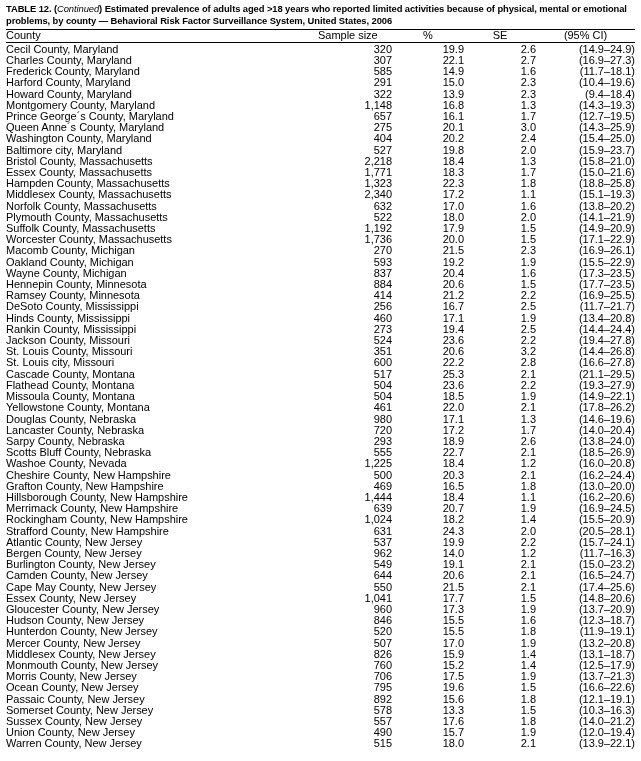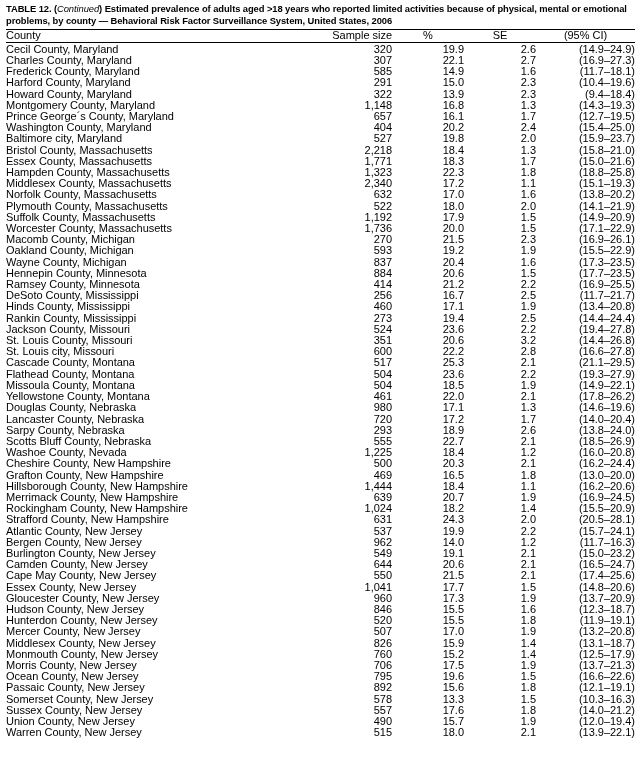--- a/index.html
+++ b/index.html
@@ -62,21 +62,21 @@
     padding-bottom: 1.5px;
     padding-top: 1px;
   }
   .col-county   { width: 312px; text-align: left; }
   .col-sample   { width: 74px;  text-align: right; }
   .col-pct      { width: 72px;  text-align: right; }
   .col-se       { width: 72px;  text-align: right; }
   .col-ci       { width: 99px;  text-align: right; }
 
   th.col-county { text-align: left; }
-  th.col-sample { text-align: right; padding-right: 0px; }
+  th.col-sample { text-align: left; padding-right: 0px; }
   th.col-pct    { text-align: center; padding-right: 6px; }
   th.col-se     { text-align: center; padding-right: 10px; }
   th.col-ci     { text-align: center; padding-right: 10px; }
 
   td.col-sample { padding-right: 17px; }
   td.col-pct    { padding-right: 22px; }
   td.col-se     { padding-right: 27px; }
   td.col-ci     { padding-right: 5px; }
 
   tbody tr:first-child td { padding-top: 1.2px; }
@@ -151,20 +151,27 @@
           <td class="col-ci">(14.3–19.3)</td>
         </tr>
         <tr>
           <td class="col-county">Prince George´s County, Maryland</td>
           <td class="col-sample">657</td>
           <td class="col-pct">16.1</td>
           <td class="col-se">1.7</td>
           <td class="col-ci">(12.7–19.5)</td>
         </tr>
         <tr>
+          <td class="col-county">Queen Anne´s County, Maryland</td>
+          <td class="col-sample">275</td>
+          <td class="col-pct">20.1</td>
+          <td class="col-se">3.0</td>
+          <td class="col-ci">(14.3–25.9)</td>
+        </tr>
+        <tr>
           <td class="col-county">Washington County, Maryland</td>
           <td class="col-sample">404</td>
           <td class="col-pct">20.2</td>
           <td class="col-se">2.4</td>
           <td class="col-ci">(15.4–25.0)</td>
         </tr>
         <tr>
           <td class="col-county">Baltimore city, Maryland</td>
           <td class="col-sample">527</td>
           <td class="col-pct">19.8</td>

